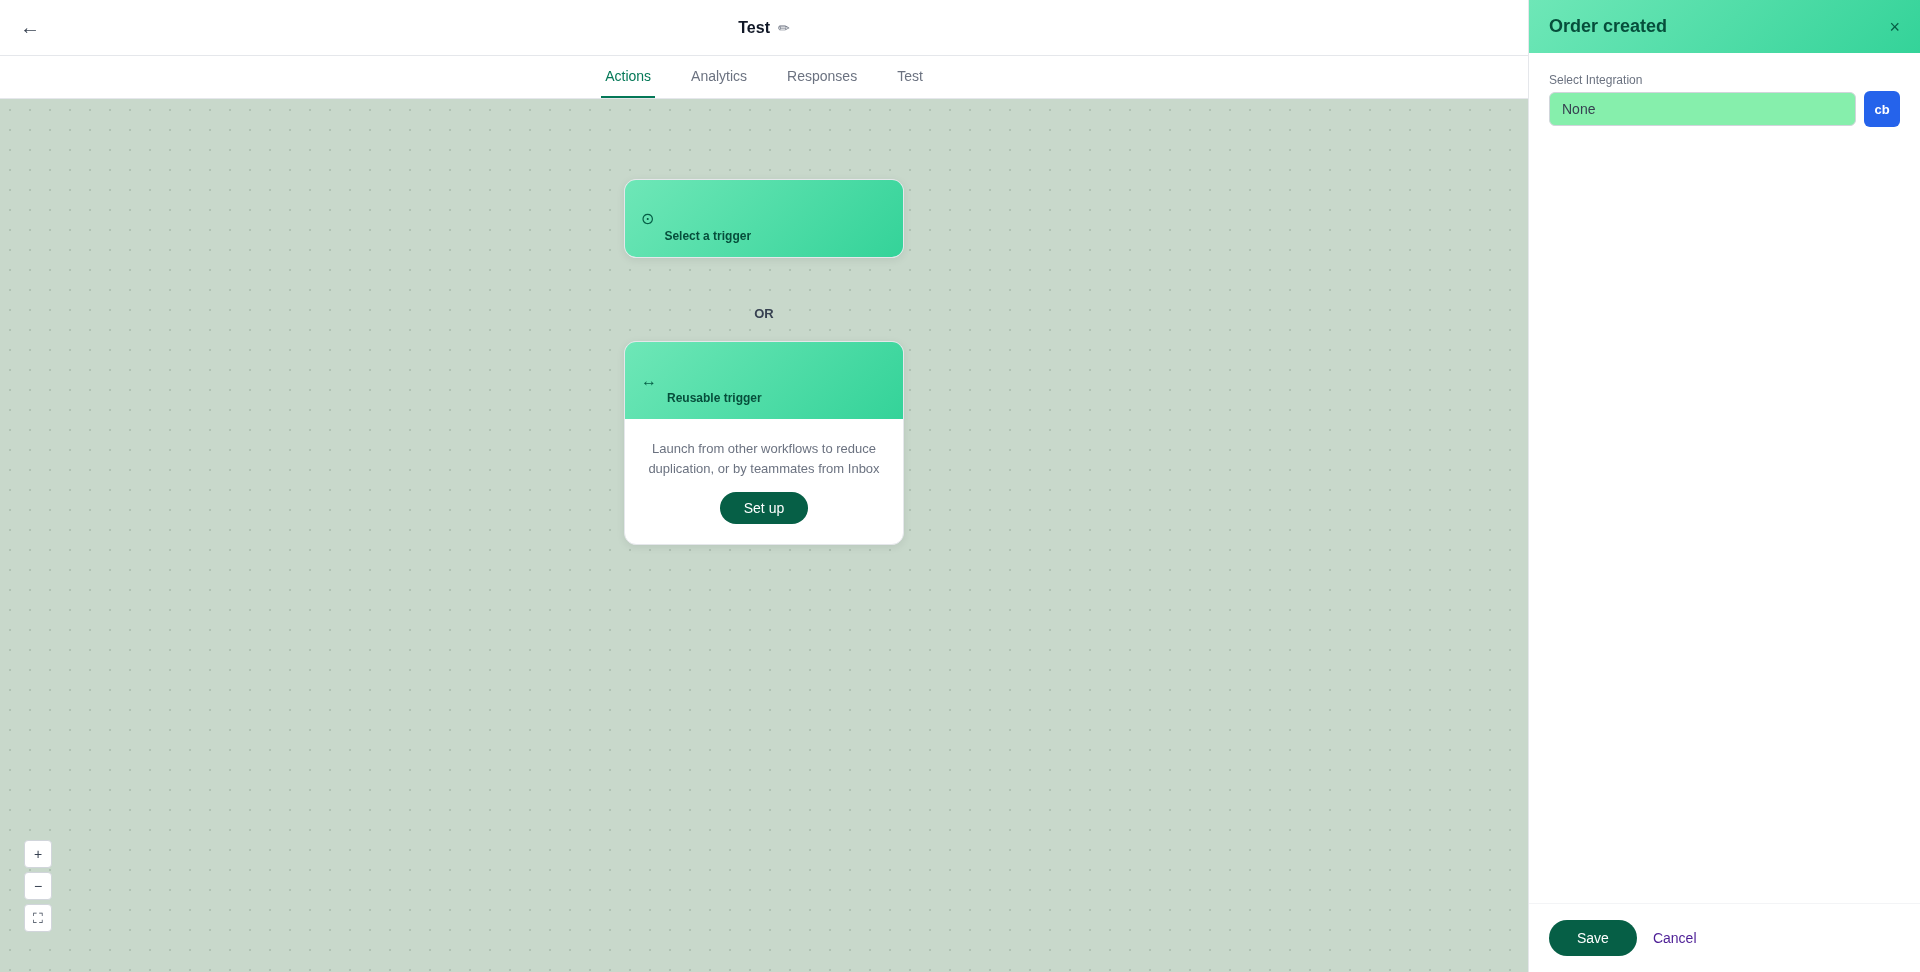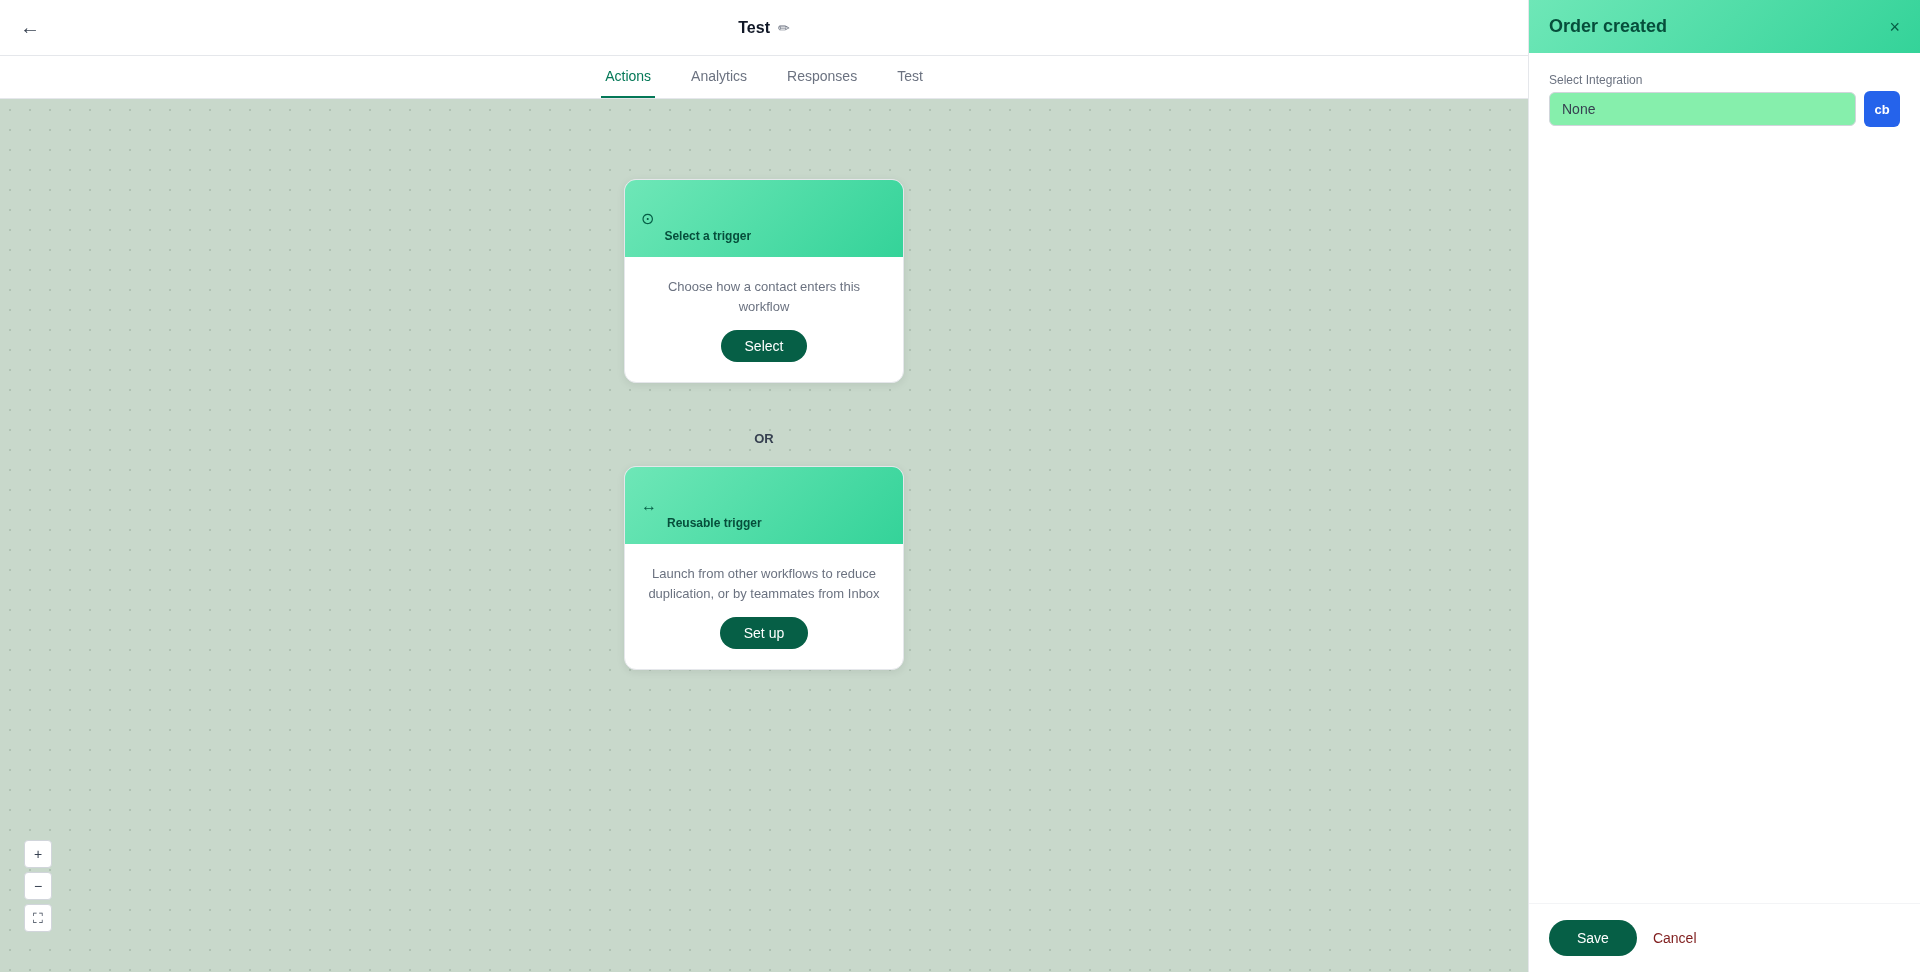--- a/index.html
+++ b/index.html
@@ -273,21 +273,21 @@
       border-radius: 20px;
       padding: 10px 28px;
       font-size: 14px;
       font-weight: 500;
       cursor: pointer;
     }
 
     .btn-cancel {
       background: none;
       border: none;
-      color: #7f1d1d;
+      color: #4c1d95;
       font-size: 14px;
       cursor: pointer;
     }
   </style>
 </head>
 <body>
 
 <div class="main-area">
 
   <div class="header">
@@ -304,24 +304,20 @@
     <span class="nav-tab">Responses</span>
     <span class="nav-tab">Test</span>
   </div>
 
   <div class="canvas-content">
 
     <div class="trigger-card">
       <div class="card-header">
         <span class="card-header-icon">⊙</span>
         <span class="card-header-title">Select a trigger</span>
-      </div>
-      <div class="card-body">
-        <span class="card-description">Choose how a contact enters this workflow</span>
-        <button class="btn-primary">Select</button>
       </div>
     </div>
 
     <div class="or-divider">OR</div>
 
     <div class="trigger-card">
       <div class="card-header">
         <span class="card-header-icon">↔</span>
         <span class="card-header-title">Reusable trigger</span>
       </div>

